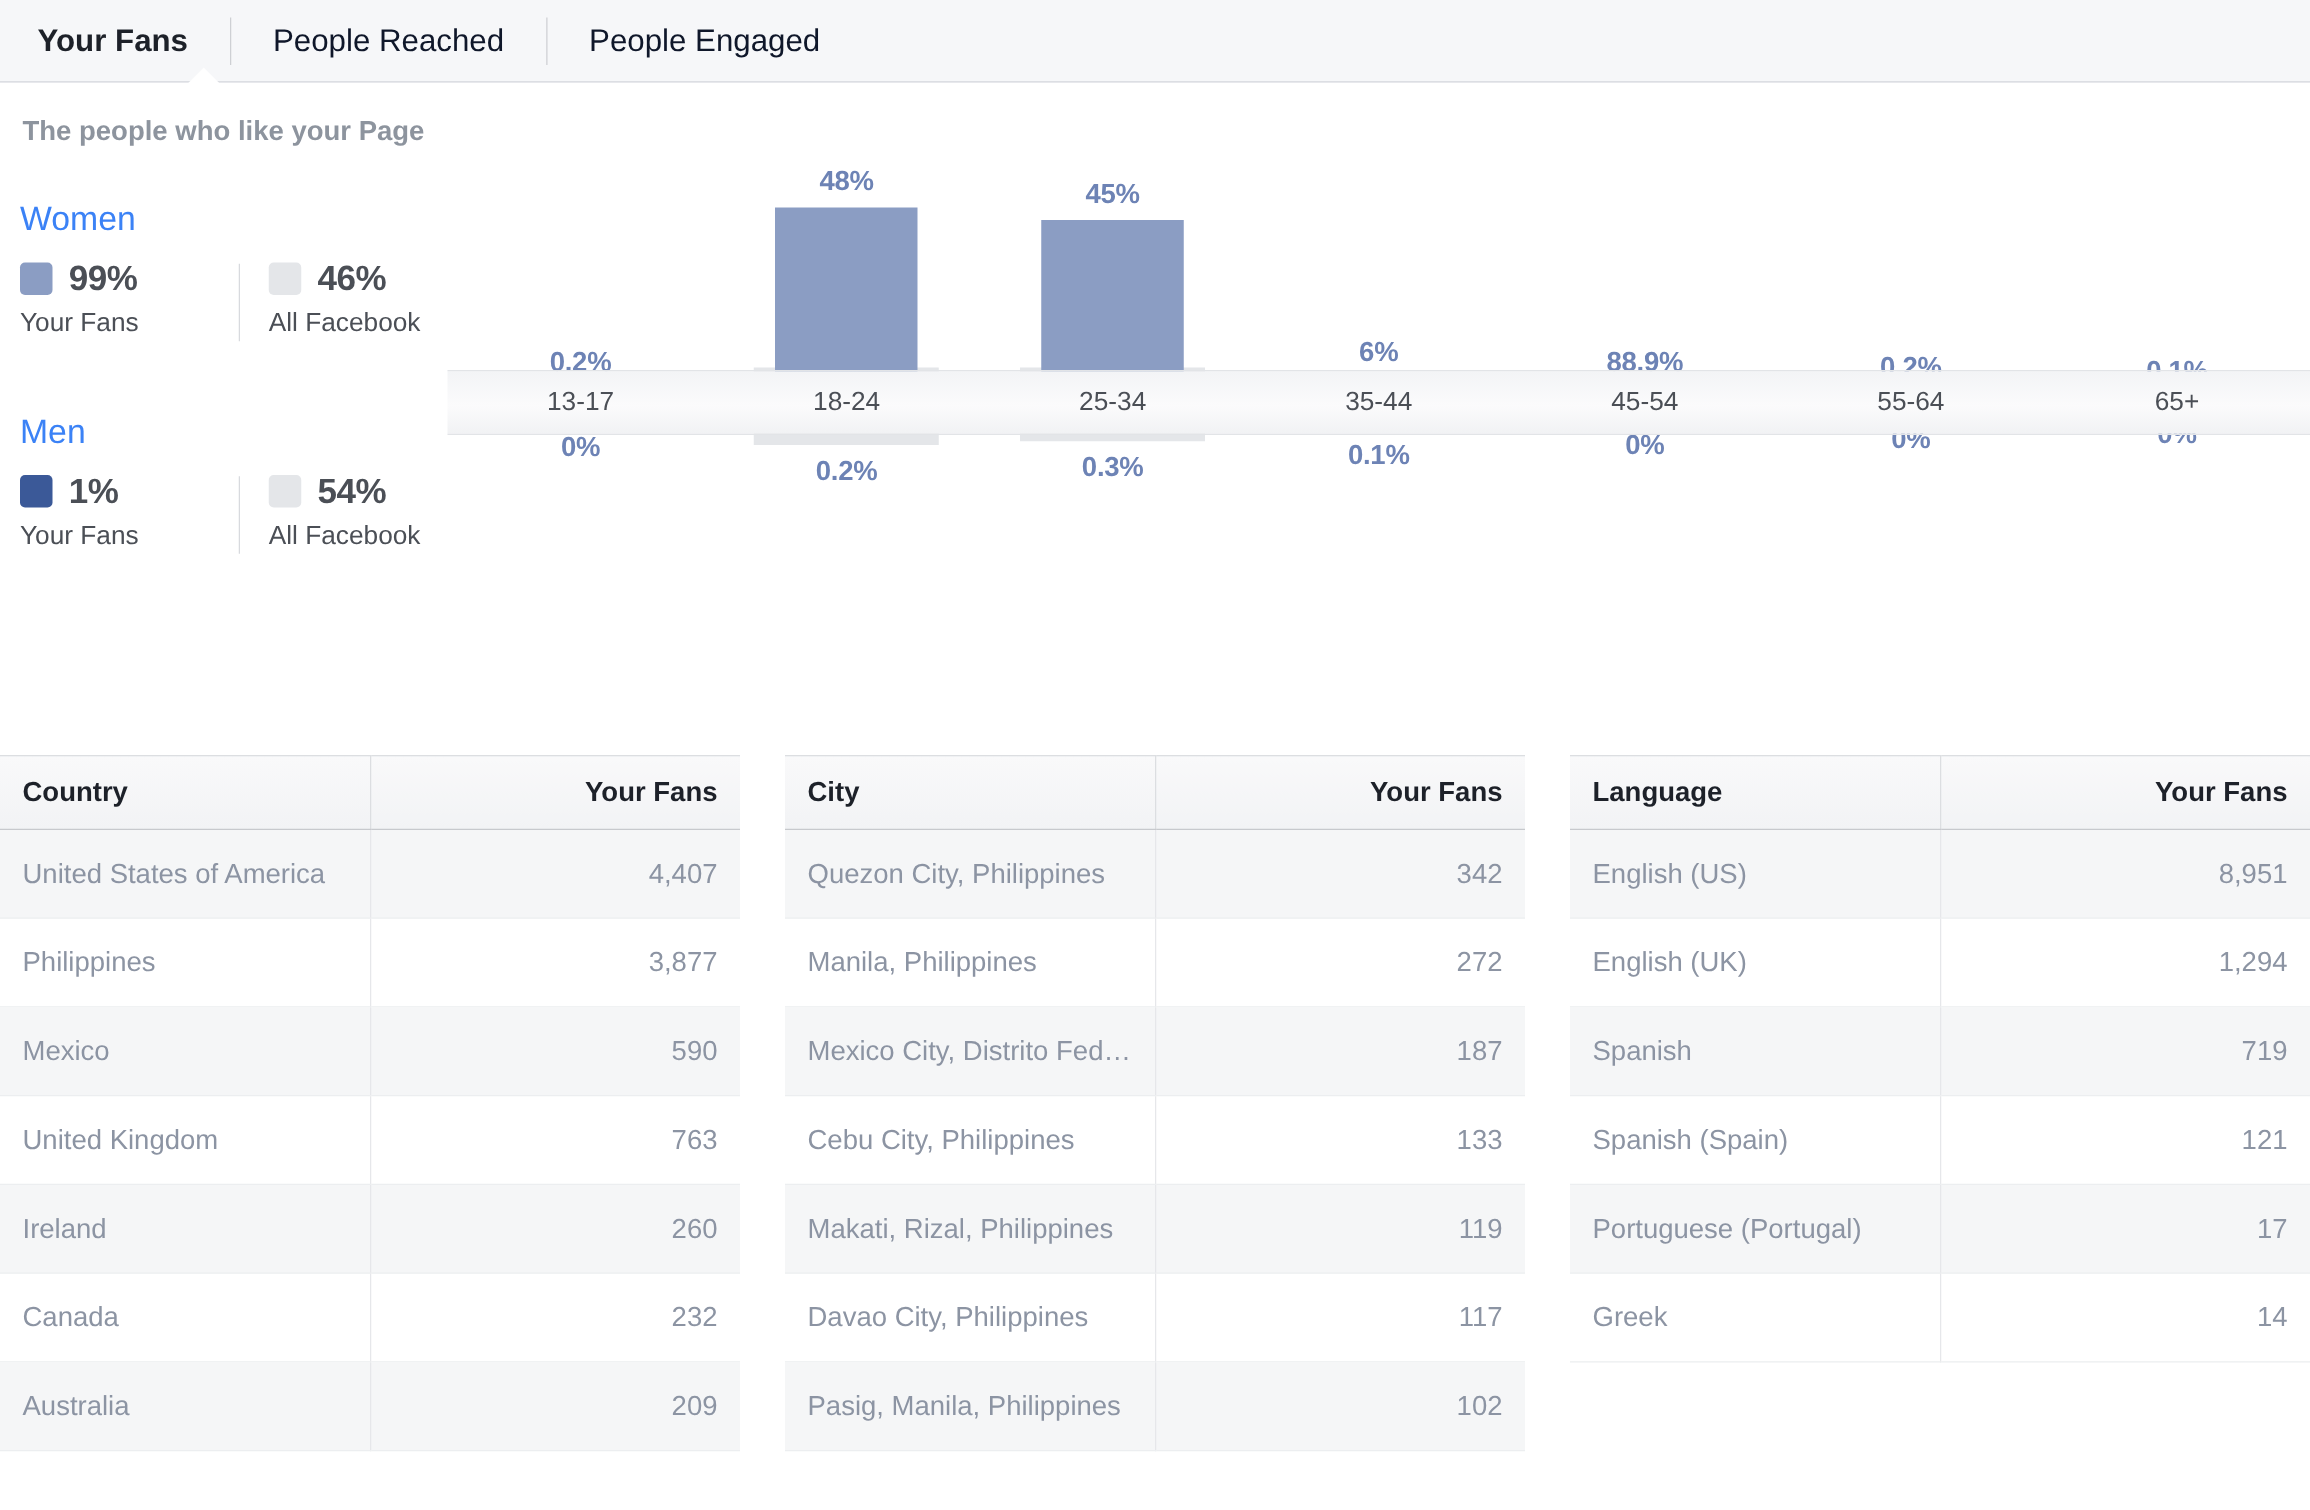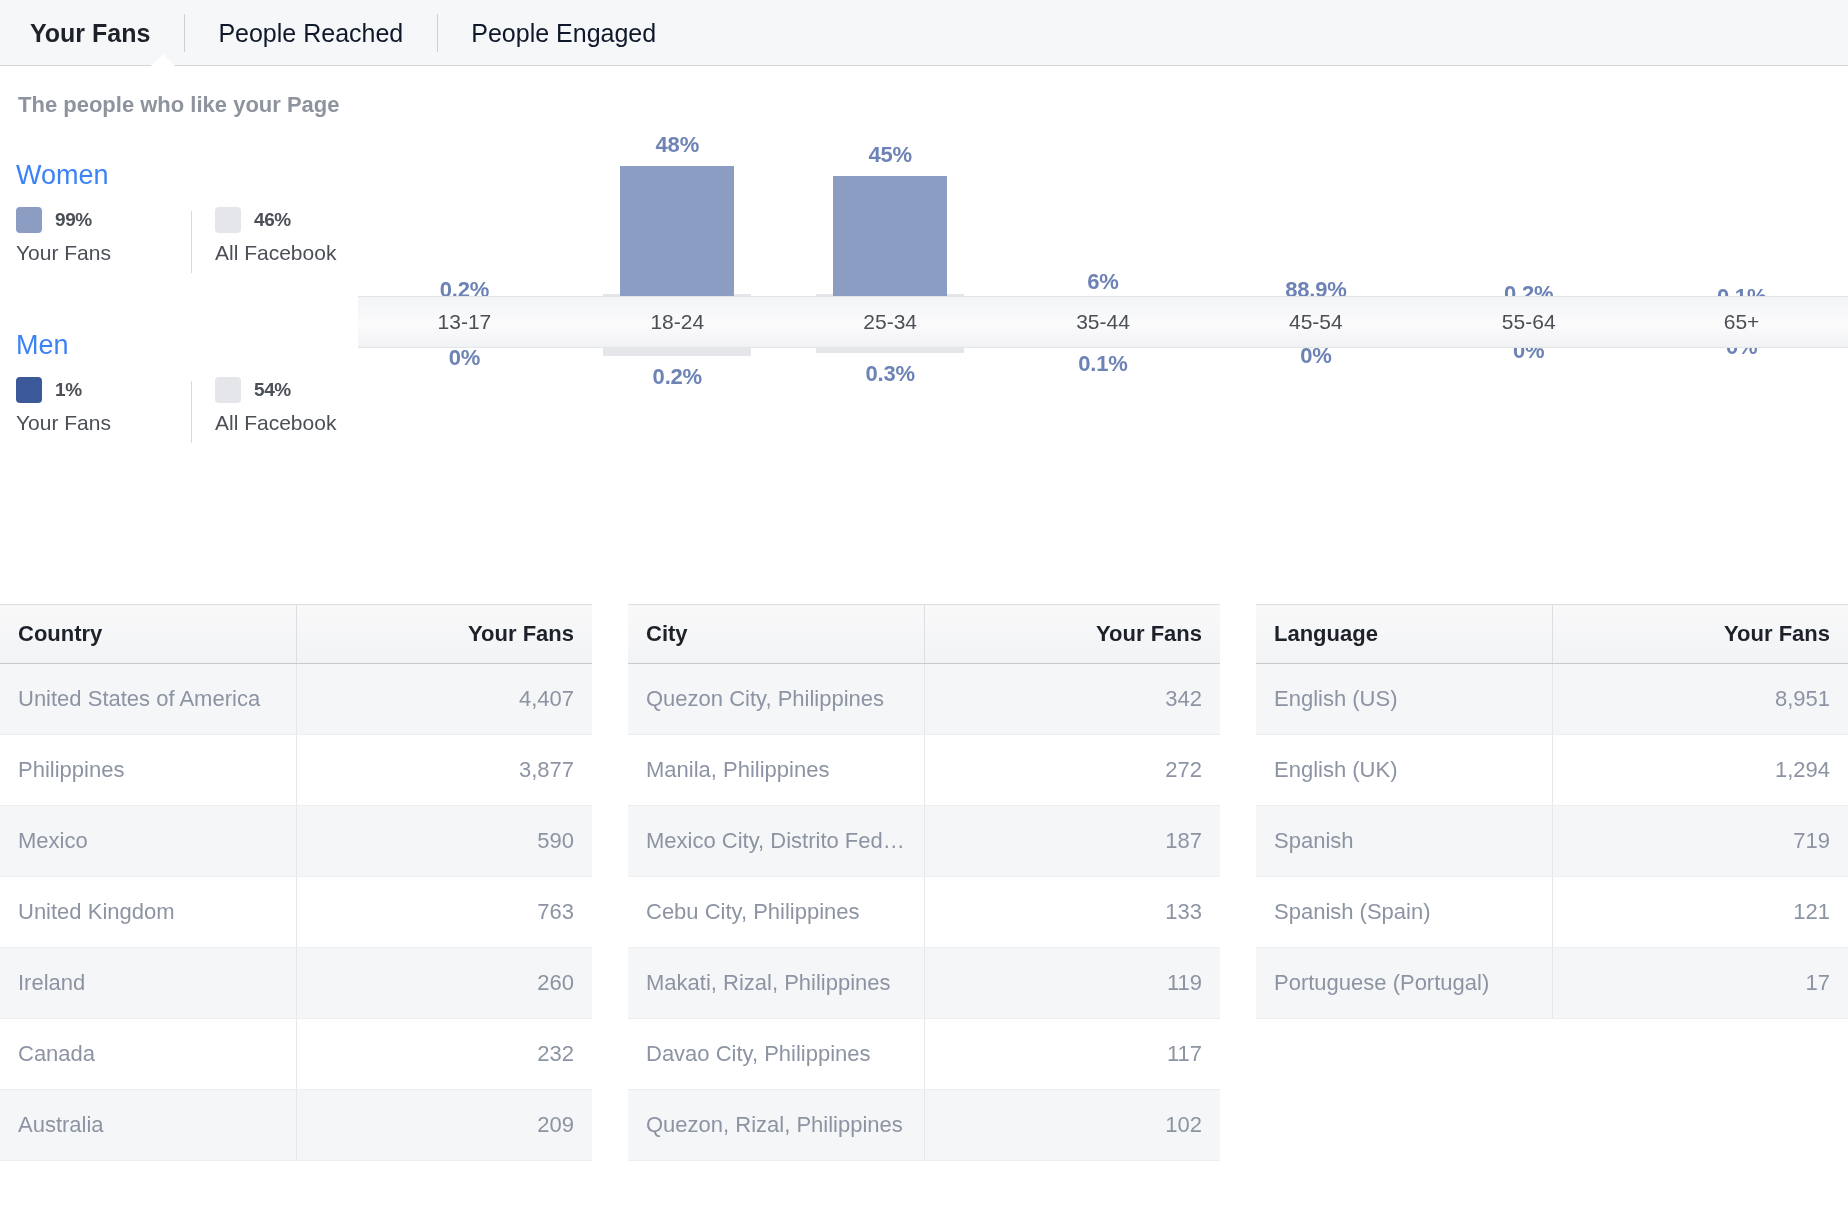--- a/index.html
+++ b/index.html
@@ -94,21 +94,21 @@
     content: "";
     position: absolute;
     left: 0; top: 4px;
     height: 62px;
     width: 1px;
     background: #d8dade;
   }
   .legend-top { display: flex; align-items: center; gap: 13px; }
   .swatch { width: 26px; height: 26px; border-radius: 4px; display: inline-block; }
   .legend-pct {
-    font-size: 19px;
+    font-size: 28px;
     font-weight: bold;
     color: #4b4f56;
     letter-spacing: -0.4px;
   }
   .legend-sub {
     font-size: 21px;
     color: #4b4f56;
     margin-top: 8px;
   }
 
@@ -470,21 +470,21 @@
           </tr>
           <tr>
             <td class="label-col">Makati, Rizal, Philippines</td>
             <td class="value-col">119</td>
           </tr>
           <tr>
             <td class="label-col">Davao City, Philippines</td>
             <td class="value-col">117</td>
           </tr>
           <tr>
-            <td class="label-col">Quezon, Rizal, Philippines</td>
+            <td class="label-col">Pasig, Manila, Philippines</td>
             <td class="value-col">102</td>
           </tr>
         </tbody>
       </table>
     </div>
     <div class="table-gap"></div>
     <div class="table-card">
       <table>
         <thead>
           <tr>
@@ -506,16 +506,20 @@
             <td class="value-col">719</td>
           </tr>
           <tr>
             <td class="label-col">Spanish (Spain)</td>
             <td class="value-col">121</td>
           </tr>
           <tr>
             <td class="label-col">Portuguese (Portugal)</td>
             <td class="value-col">17</td>
           </tr>
+          <tr>
+            <td class="label-col">Greek</td>
+            <td class="value-col">14</td>
+          </tr>
         </tbody>
       </table>
     </div>
   </div>
 
 </body></html>

